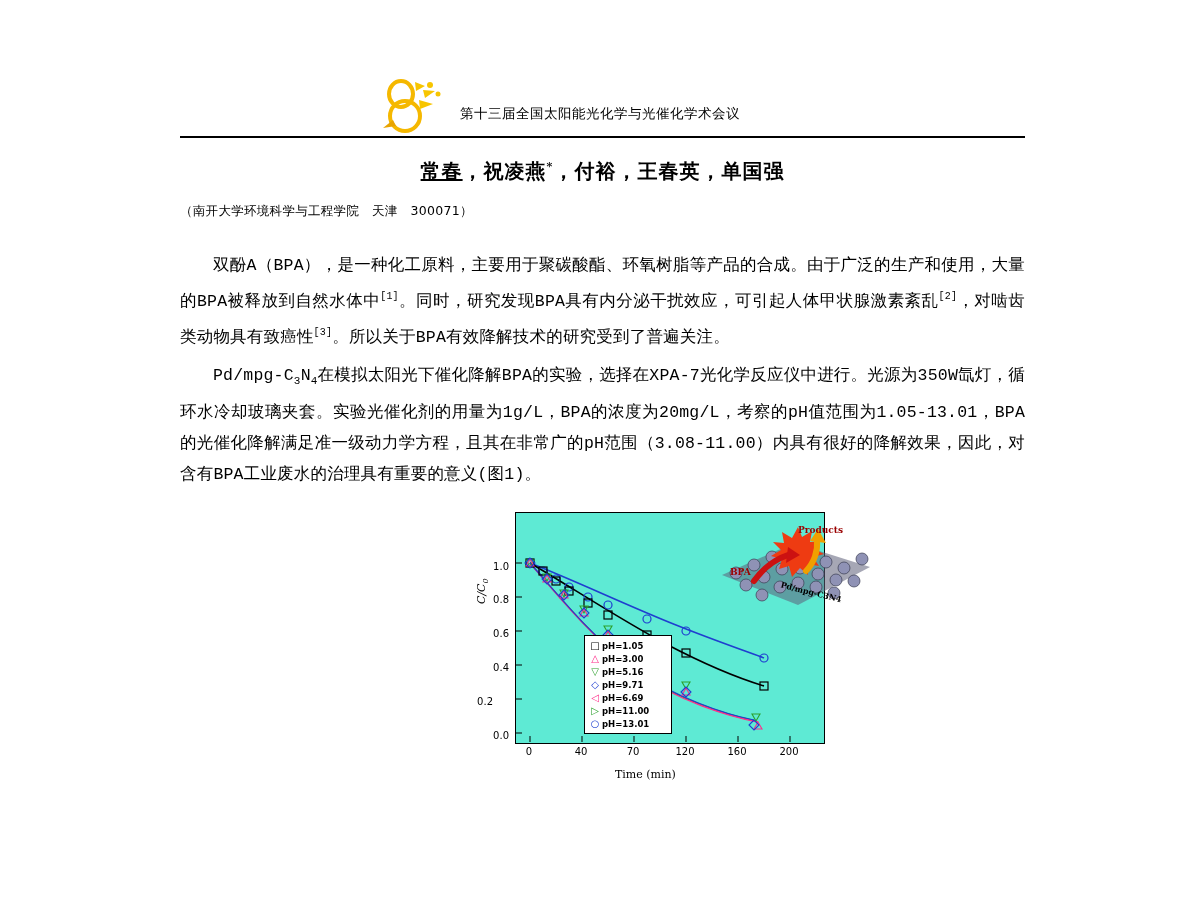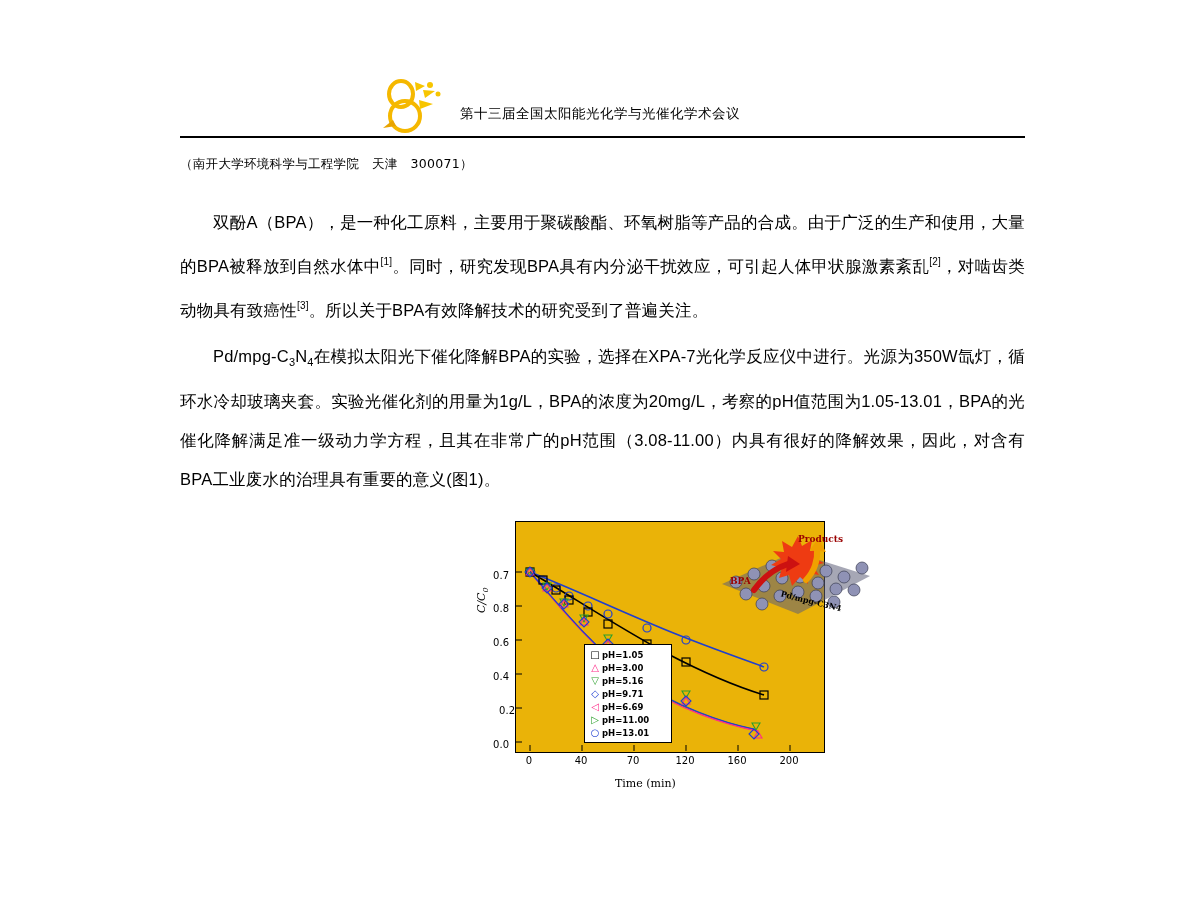--- a/index.html
+++ b/index.html
@@ -82,23 +82,23 @@
   .affiliation {
     font-family: "DejaVu Sans", sans-serif;
     font-size: 12.5px;
     margin-top: 18px;
     letter-spacing: 0.3px;
   }
 
   
   .body-text {
     margin-top: 30px;
-    font-family: Liberation Sans, sans-serif;
+    font-family: Liberation Mono, monospace;
     font-size: 16.5px;
-    line-height: 39px;
+    line-height: 31px;
     text-align: justify;
     letter-spacing: 0.2px;
   }
   .para {
     text-indent: 2em;
     margin-bottom: 2px;
   }
   .para.second {
     margin-top: 8px;
   }
@@ -119,21 +119,21 @@
     width: 372px;
     height: 270px;
   }
   .plot-frame {
     position: absolute;
     left: 50px;
     top: 8px;
     width: 310px;
     height: 232px;
     border: 1.4px solid #000;
-    background: #eab308;
+    background: #5eead4;
     box-sizing: border-box;
   }
   .ylabel {
     position: absolute;
     left: 10px;
     top: 100px;
     transform: rotate(-90deg);
     transform-origin: left top;
     font-family: "DejaVu Serif", serif;
     font-size: 11px;
@@ -226,41 +226,44 @@
           <g fill="#e8a400">
             <path d="M18 44 l-10 8 13 -2 z"></path>
           </g>
         </svg>
       </div>
       <div class="conf-title">第十三届全国太阳能光化学与光催化学术会议</div>
     </div>
     <div class="rule"></div>
 
 
+    <div class="authors">
+      <span class="first">常春</span><span>，祝凌燕</span><sup>*</sup><span>，付裕，王春英，单国强</span>
+    </div>
 
     <div class="affiliation">（南开大学环境科学与工程学院　天津　300071）</div>
 
     <div class="body-text">
       <div class="para">
         双酚A（BPA），是一种化工原料，主要用于聚碳酸酯、环氧树脂等产品的合成。由于广泛的生产和使用，大量的BPA被释放到自然水体中<sup>[1]</sup>。同时，研究发现BPA具有内分泌干扰效应，可引起人体甲状腺激素紊乱<sup>[2]</sup>，对啮齿类动物具有致癌性<sup>[3]</sup>。所以关于BPA有效降解技术的研究受到了普遍关注。
       </div>
       <div class="para second">
         Pd/mpg-C<sub>3</sub>N<sub>4</sub>在模拟太阳光下催化降解BPA的实验，选择在XPA-7光化学反应仪中进行。光源为350W氙灯，循环水冷却玻璃夹套。实验光催化剂的用量为1g/L，BPA的浓度为20mg/L，考察的pH值范围为1.05-13.01，BPA的光催化降解满足准一级动力学方程，且其在非常广的pH范围（3.08-11.00）内具有很好的降解效果，因此，对含有BPA工业废水的治理具有重要的意义(图1)。
       </div>
     </div>
 
     <div class="figure-wrap">
 
       <div class="ylabel">C/C<sub style="font-size:8px">0</sub></div>
 
-      <div class="ytick" style="left:18px; top:57px;">0.7</div>
+      <div class="ytick" style="left:18px; top:57px;">1.0</div>
       <div class="ytick" style="left:18px; top:90px;">0.8</div>
       <div class="ytick" style="left:18px; top:124px;">0.6</div>
       <div class="ytick" style="left:18px; top:158px;">0.4</div>
-      <div class="ytick" style="left:24px; top:192px;">0.2</div>
+      <div class="ytick" style="left:2px; top:192px;">0.2</div>
       <div class="ytick" style="left:18px; top:226px;">0.0</div>
 
       <div class="xtick" style="left:52px;">0</div>
       <div class="xtick" style="left:104px;">40</div>
       <div class="xtick" style="left:156px;">70</div>
       <div class="xtick" style="left:208px;">120</div>
       <div class="xtick" style="left:260px;">160</div>
       <div class="xtick" style="left:312px;">200</div>
 
       <div class="xlabel">Time (min)</div>

